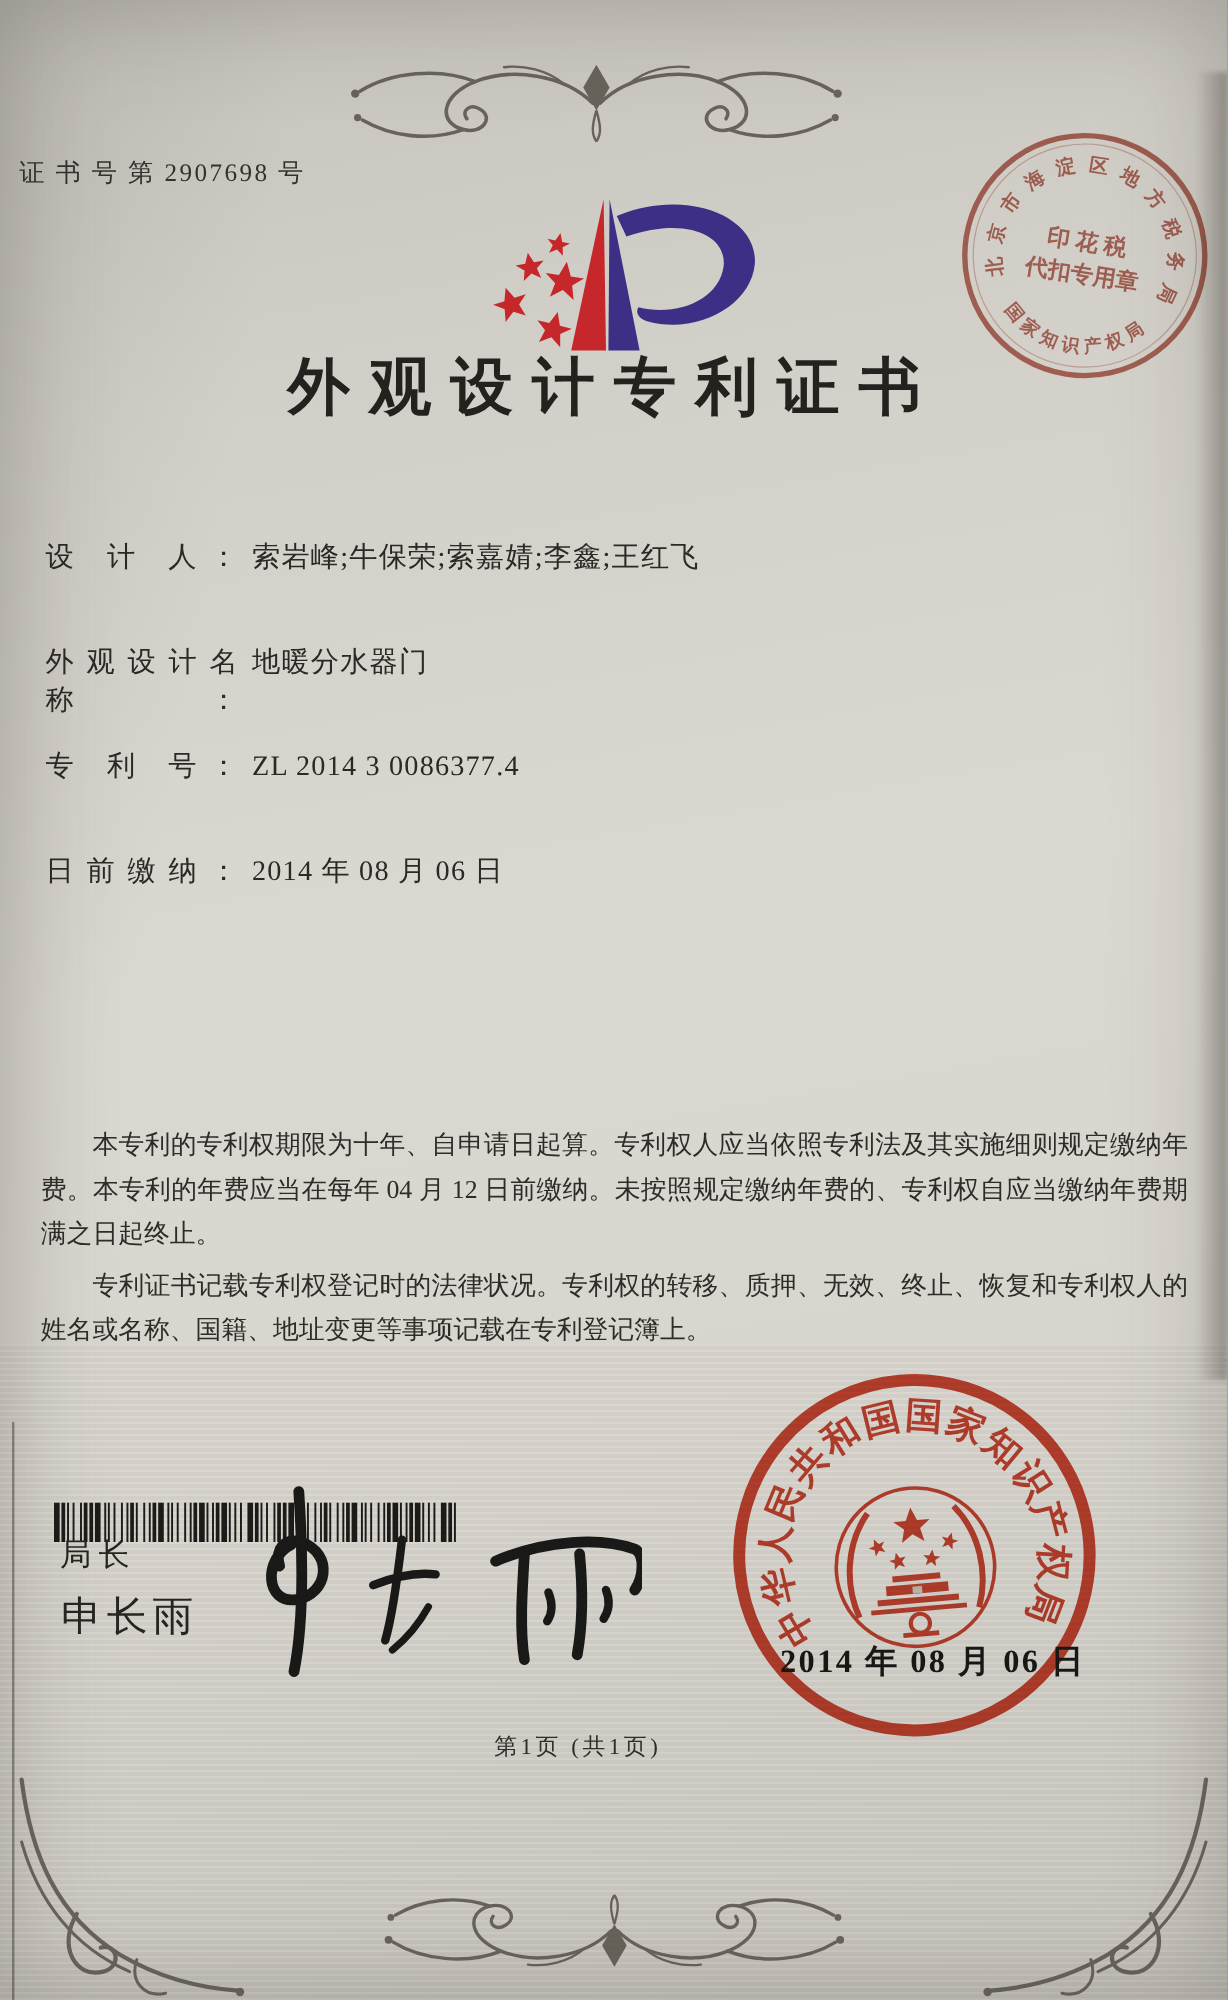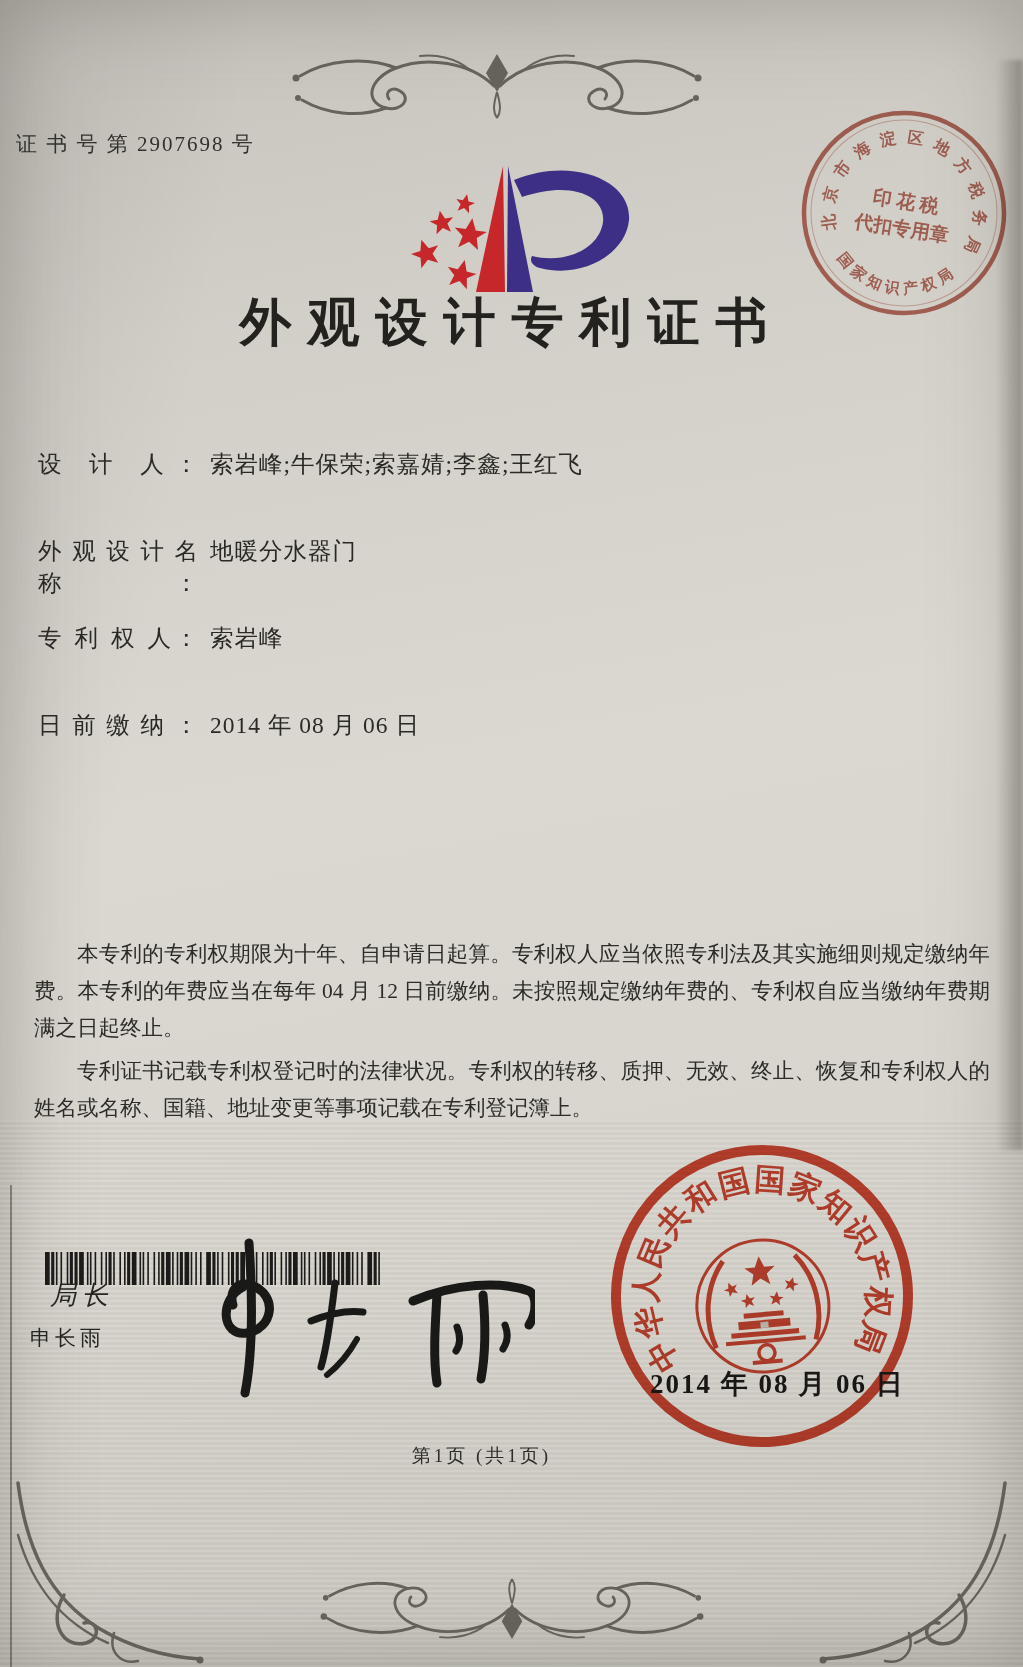--- a/index.html
+++ b/index.html
@@ -20,22 +20,22 @@
   .title{position:absolute;left:0;top:288px;width:100%;text-align:center;
     font-size:52px;font-weight:700;letter-spacing:16px;color:#23221f;}
   .fields{position:absolute;left:38px;top:448px;width:900px;}
   .field{display:flex;align-items:baseline;height:30px;margin-bottom:57px;font-size:23.5px;color:#2a2926;}
   .field .lbl{display:inline-block;width:160px;text-align:justify;text-align-last:justify;letter-spacing:0;}
   .field .val{margin-left:12px;letter-spacing:1px;}
   .body-text{position:absolute;left:34px;top:936px;width:956px;font-size:21.5px;line-height:37px;
     text-align:justify;color:#2d2c29;}
   .body-text p{margin:0 0 6px 0;text-indent:2em;}
   .barcode{position:absolute;left:45px;top:1252px;width:337px;height:33px;}
-  .sig-title{position:absolute;left:50px;top:1278px;font-size:26px;letter-spacing:6px;color:#262522;font-style:italic;}
-  .sig-name{position:absolute;left:30px;top:1324px;font-size:21px;letter-spacing:4px;color:#262522;}
+  .sig-title{position:absolute;left:50px;top:1278px;font-size:26px;letter-spacing:6px;color:#262522;}
+  .sig-name{position:absolute;left:51px;top:1324px;font-size:34px;letter-spacing:4px;color:#262522;}
   .signature{position:absolute;left:185px;top:1225px;width:350px;height:185px;color:#191918;}
   .seal{position:absolute;left:606px;top:1140px;width:312px;height:312px;color:#cd3a24;
     opacity:.93;mix-blend-mode:multiply;transform:rotate(-5deg);}
   .seal-date{position:absolute;left:650px;top:1366px;font-size:27px;font-weight:600;letter-spacing:2px;color:#181715;}
   .tax-stamp{position:absolute;left:795px;top:104px;width:218px;height:218px;color:#b4594a;
     opacity:.85;mix-blend-mode:multiply;transform:rotate(9deg);}
   .footer{position:absolute;left:0;top:1443px;width:100%;text-align:center;font-size:19px;
     letter-spacing:3px;color:#2e2d2a;transform:translateX(-30px);}
   .logo{position:absolute;left:392px;top:162px;width:252px;height:132px;}
   .orn{color:#4b473f;opacity:.78;position:absolute;}
@@ -120,22 +120,22 @@
   <div class="fields">
     <div class="field">
       <span class="lbl">设 计 人：</span>
       <span class="val">索岩峰;牛保荣;索嘉婧;李鑫;王红飞</span>
     </div>
     <div class="field">
       <span class="lbl">外观设计名称：</span>
       <span class="val">地暖分水器门</span>
     </div>
     <div class="field">
-      <span class="lbl">专 利 权 人：</span>
-      <span class="val">索岩峰</span>
+      <span class="lbl">专 利 号：</span>
+      <span class="val">ZL 2014 3 0086377.4</span>
     </div>
     <div class="field">
       <span class="lbl">日前缴纳：</span>
       <span class="val">2014 年 08 月 06 日</span>
     </div>
   </div>
 
   <div class="body-text">
     <p>本专利的专利权期限为十年、自申请日起算。专利权人应当依照专利法及其实施细则规定缴纳年费。本专利的年费应当在每年 04 月 12 日前缴纳。未按照规定缴纳年费的、专利权自应当缴纳年费期满之日起终止。</p>
     <p>专利证书记载专利权登记时的法律状况。专利权的转移、质押、无效、终止、恢复和专利权人的姓名或名称、国籍、地址变更等事项记载在专利登记簿上。</p>

